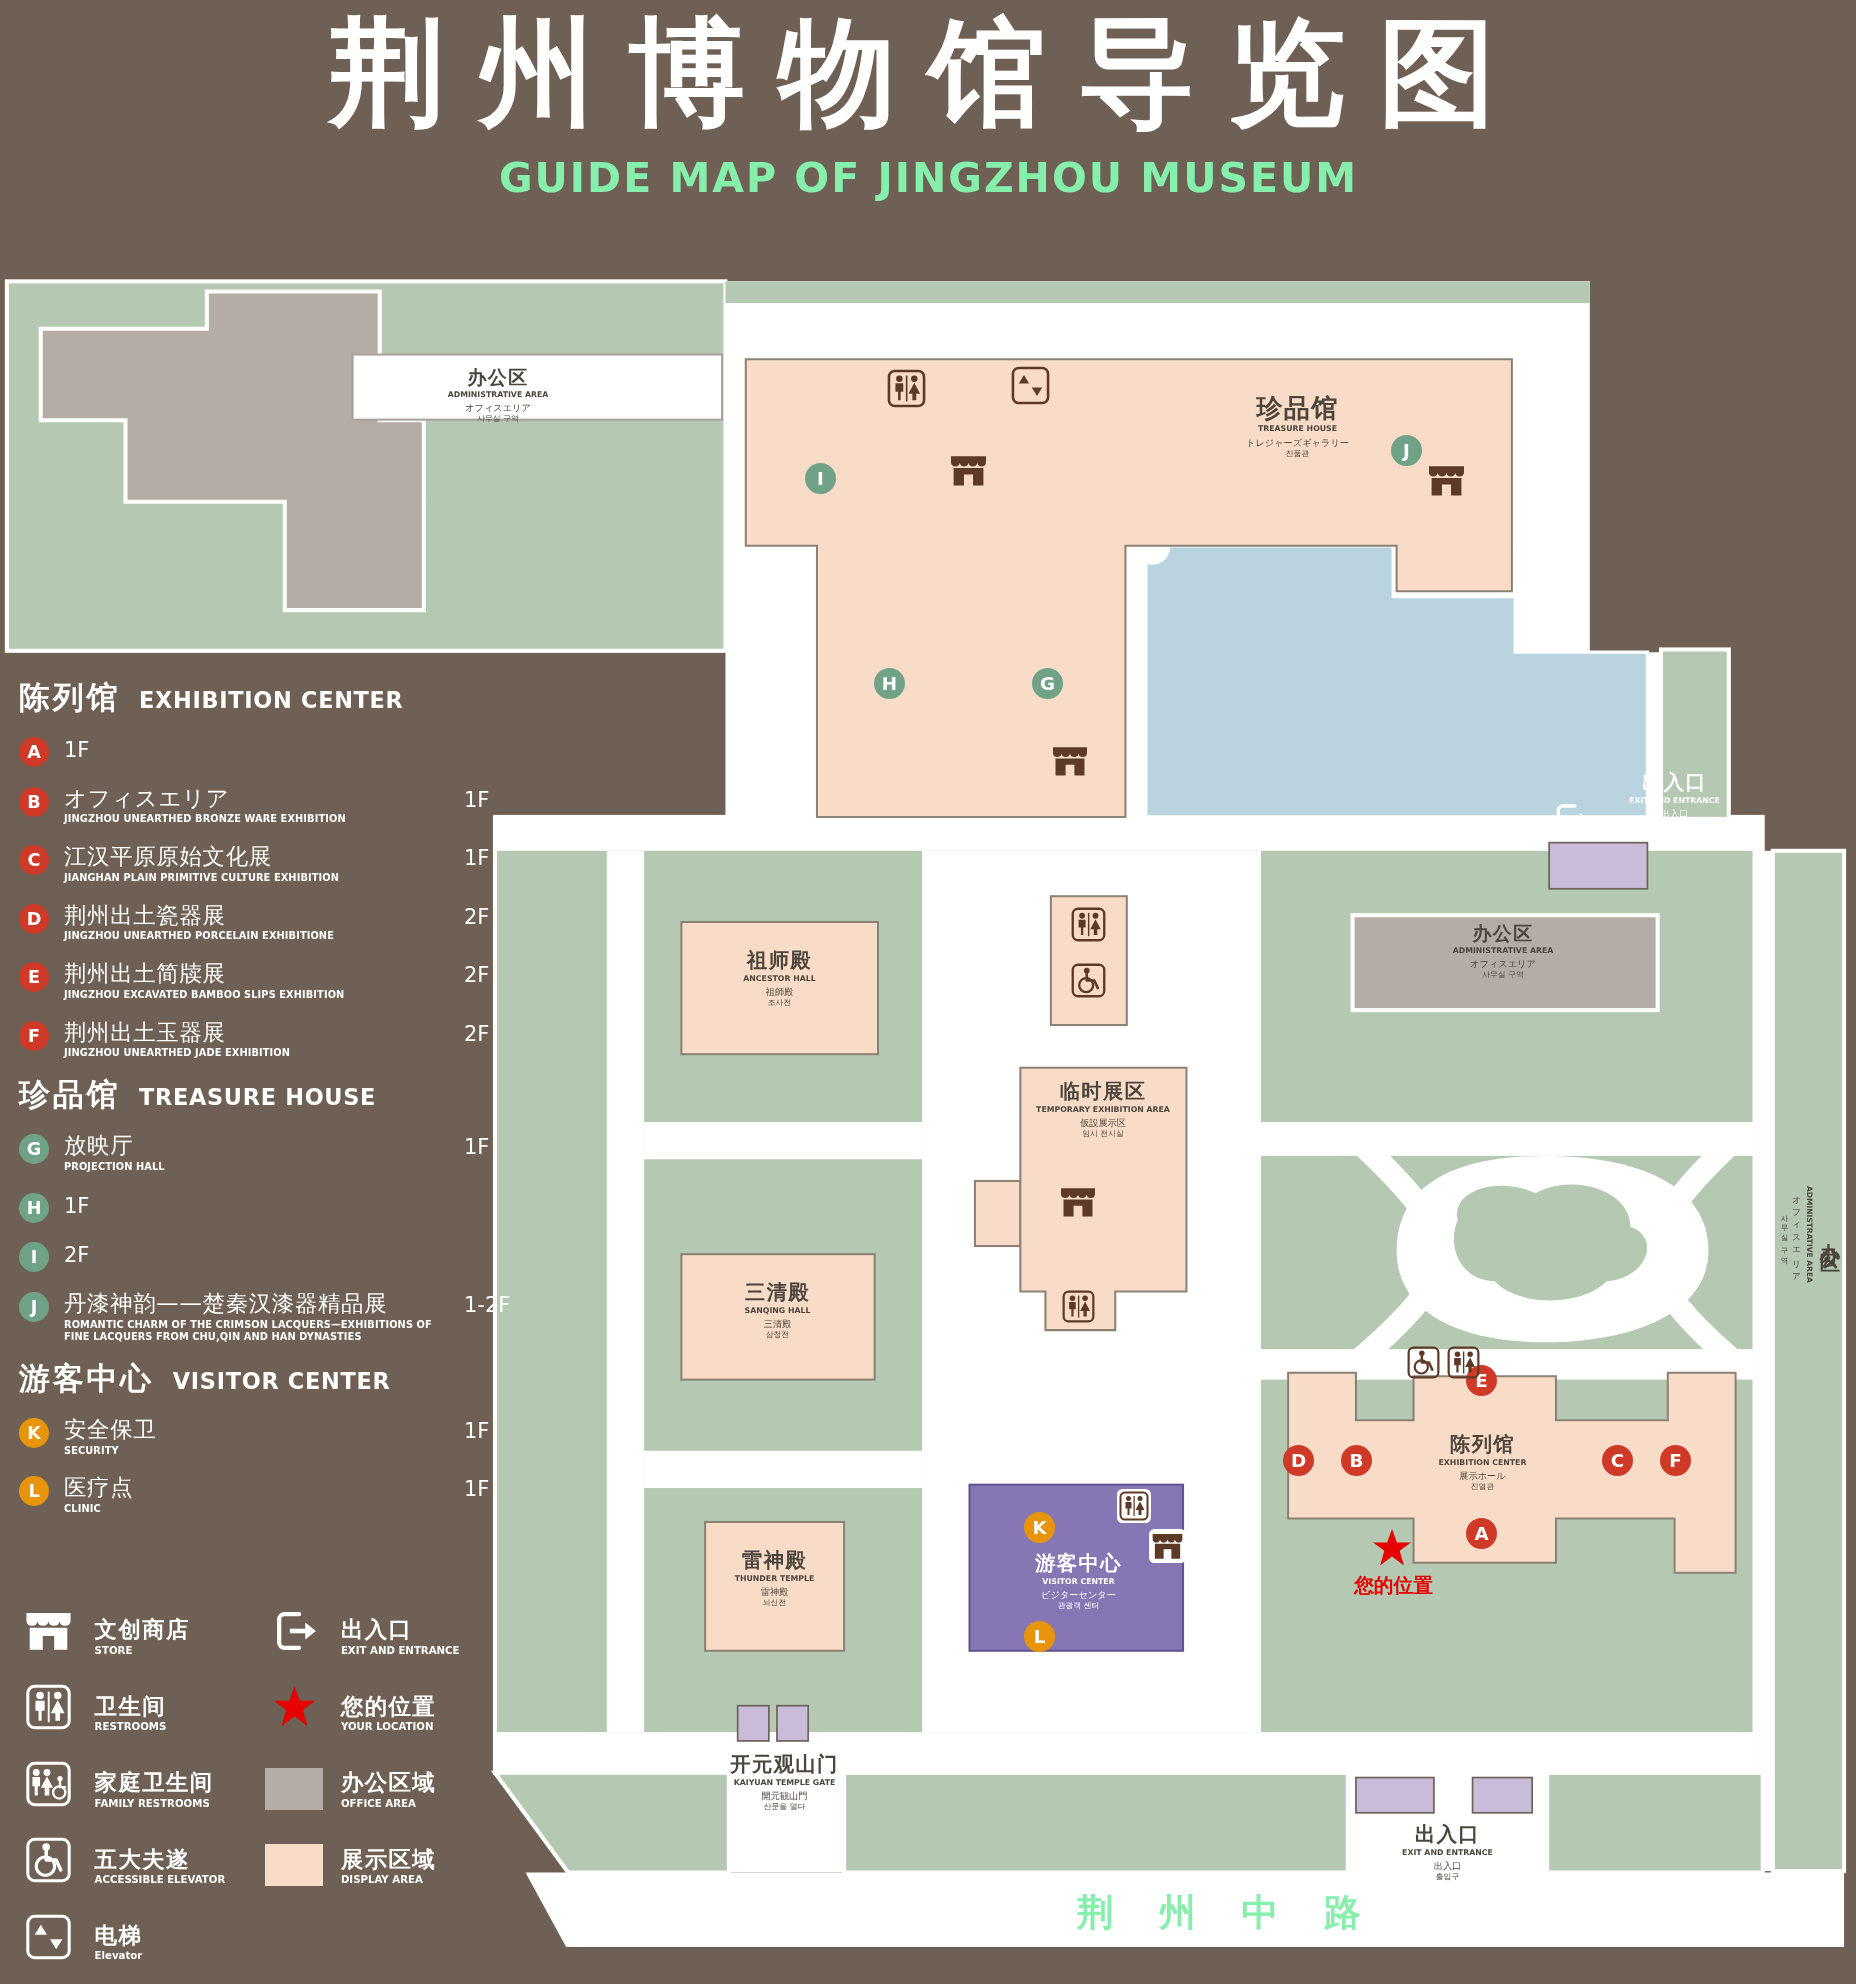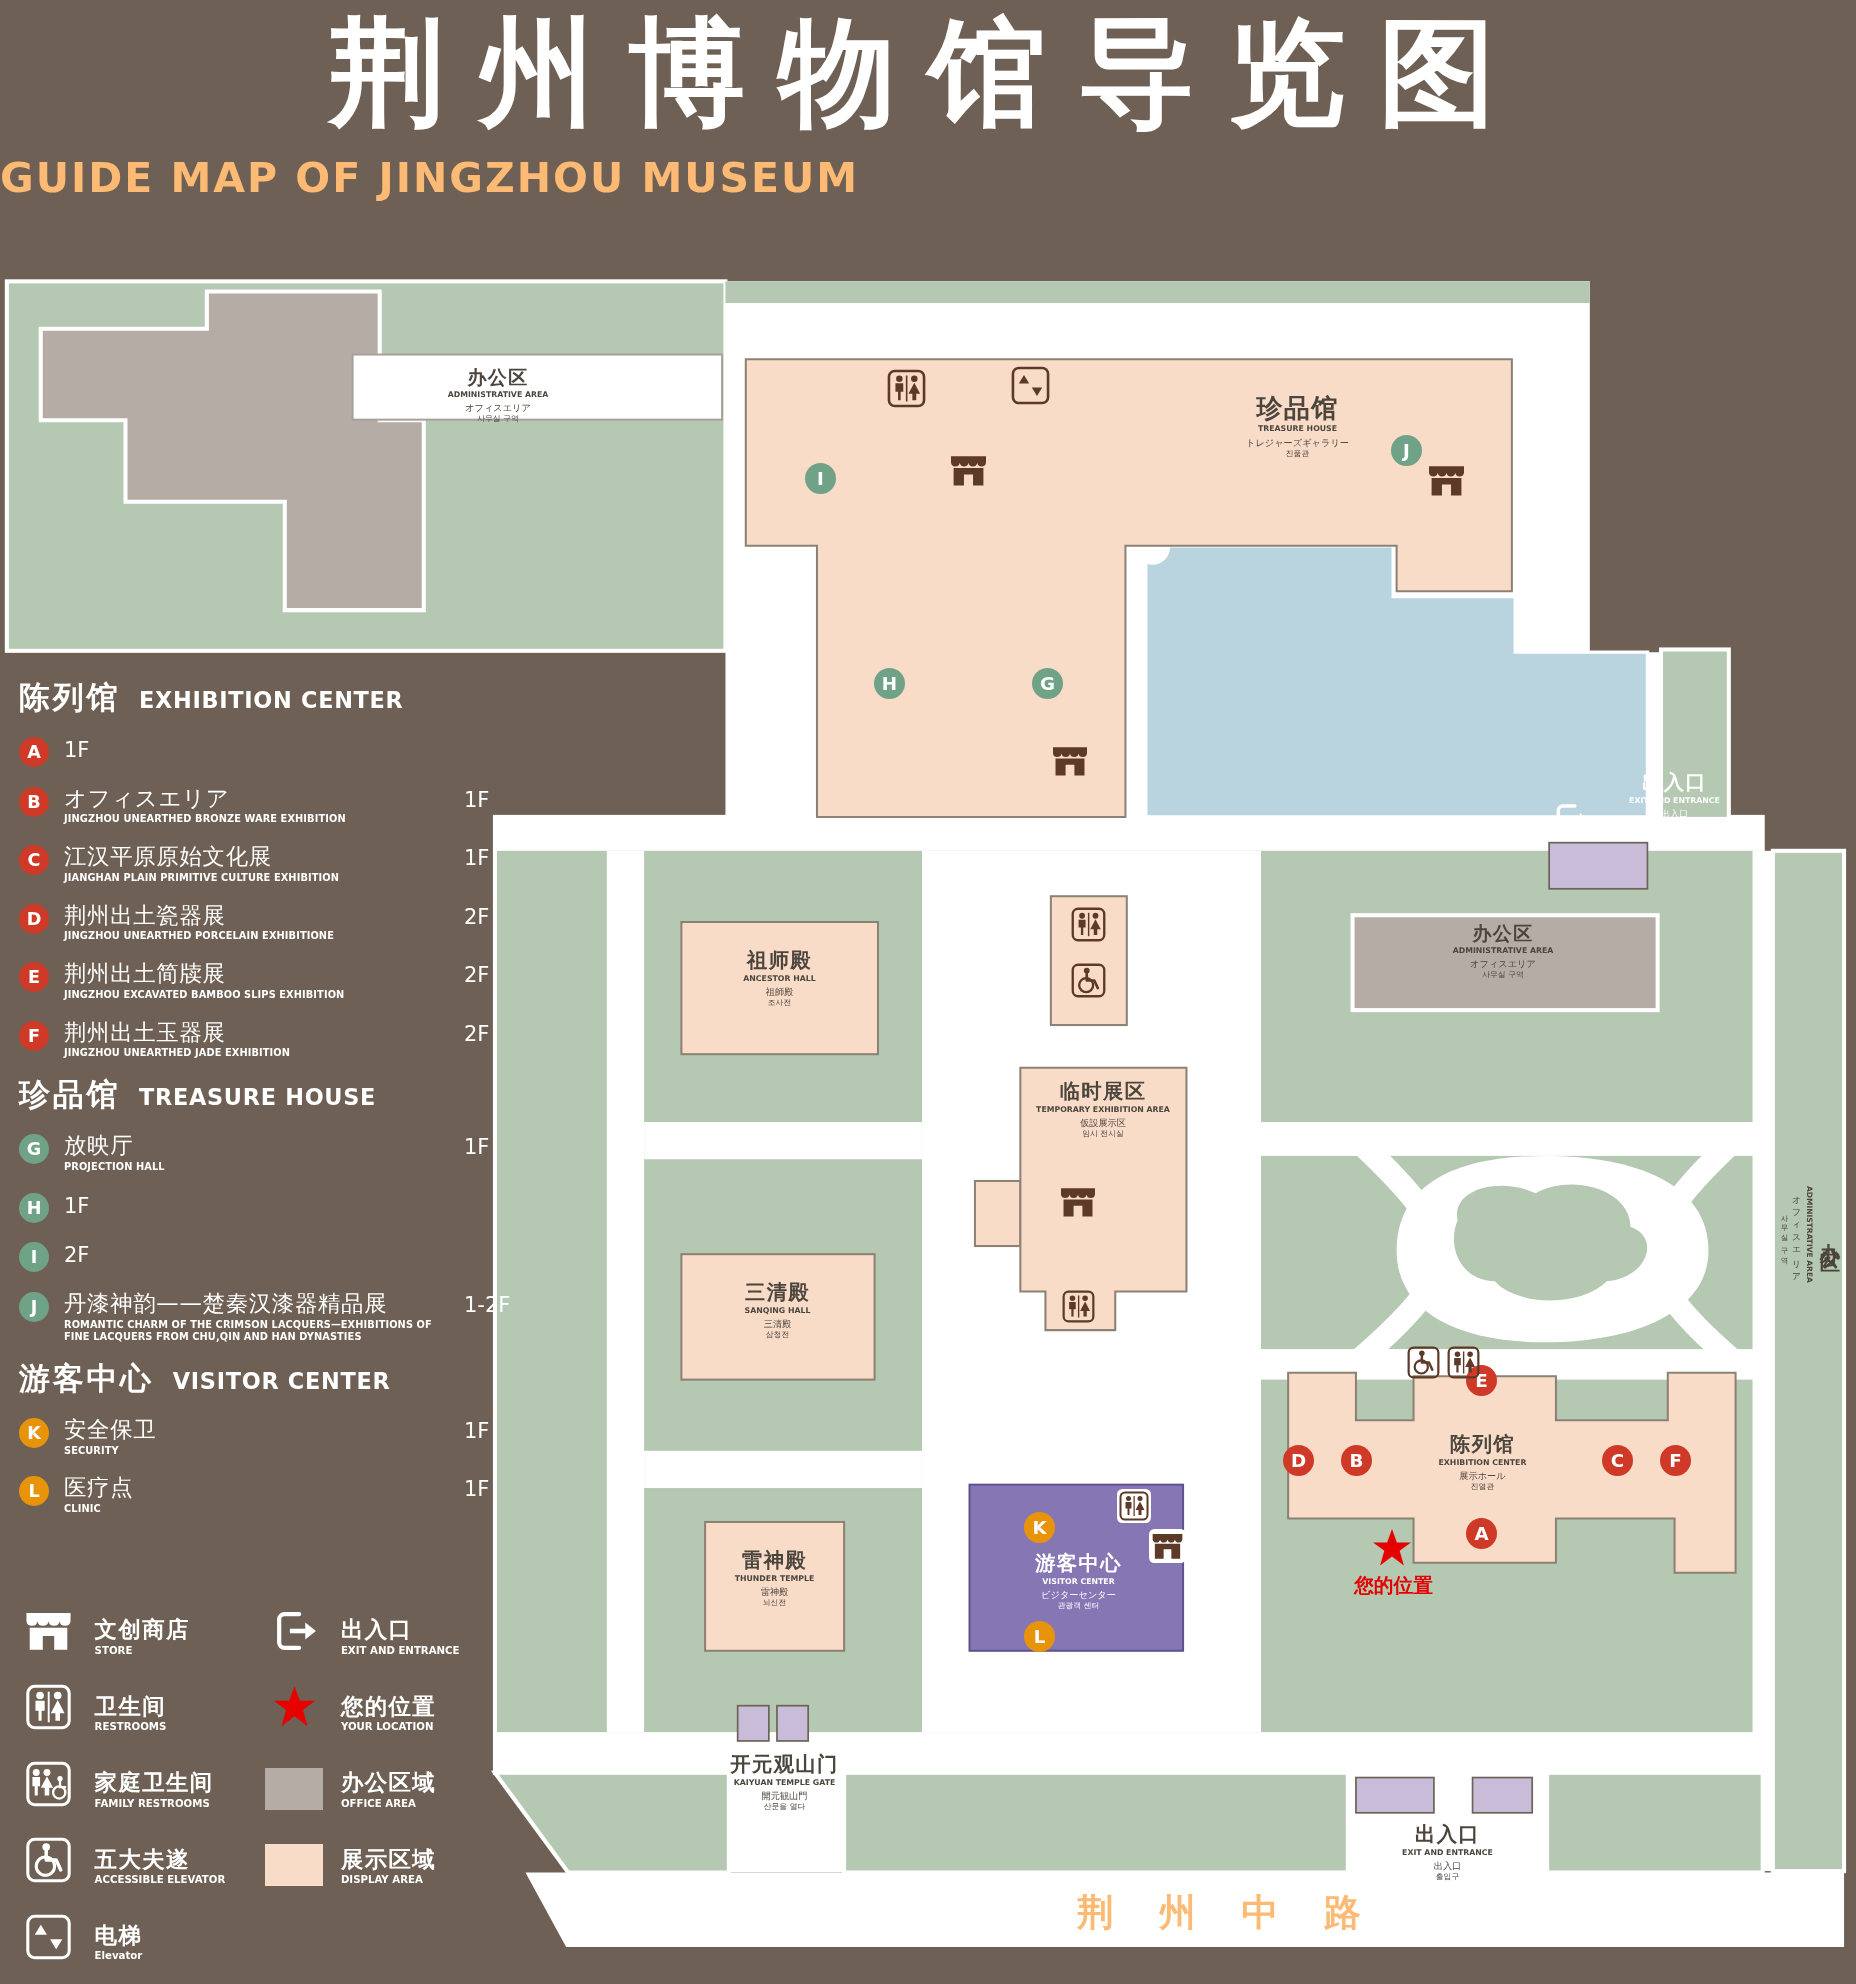--- a/index.html
+++ b/index.html
@@ -3,21 +3,21 @@
 <meta charset="utf-8">
 <style>
   *{box-sizing:border-box;margin:0;padding:0}
   html,body{background:#6e6054}
   body{font-family:"DejaVu Sans","Liberation Sans",sans-serif}
   .canvas{position:relative;width:1857px;height:1985px;background:#6e6054;overflow:hidden}
 
   
   .title{position:absolute;top:5.4px;left:0;width:100%;text-align:center;color:#fff;
          font-size:117px;font-weight:bold;letter-spacing:33px;line-height:136px;white-space:nowrap}
-  .subtitle{position:absolute;top:155px;left:0;width:100%;color:#fdba74;
+  .subtitle{position:absolute;top:155px;left:0;width:100%;text-align:center;color:#86efac;
          font-size:41px;font-weight:bold;letter-spacing:2px;line-height:47px}
 
   
   svg.map-base{position:absolute;left:0;top:0;width:1857px;height:1985px}
   .green{fill:#b4c8b2;stroke:#fff;stroke-width:6}
   .greenflat{fill:#b4c8b2}
   .whitez{fill:#fff}
   .pink{fill:#f8dcc8;stroke:#8c8175;stroke-width:3}
   .gray{fill:#b5aca6;stroke:#fff;stroke-width:6}
   .water{fill:#b9d4df;stroke:#fff;stroke-width:5}
@@ -35,21 +35,21 @@
   .mlabel.big .zh{font-size:26px;line-height:30px}
   .mlabel.light{color:#fff}
   .mlabel.sm .zh{font-size:19px;line-height:22.4px}
   .vlabel{position:absolute;writing-mode:vertical-rl;text-align:center;color:#4c453d}
   .vlabel span{display:block;margin:0 2px}
   .vlabel .zh{font-size:20.3px;font-weight:bold;letter-spacing:5.4px}
   .vlabel .en{font-size:7.5px;font-weight:bold}
   .vlabel .ja{font-size:8.8px;letter-spacing:2.7px}
   .vlabel .ko{font-size:7.5px;letter-spacing:2px}
   .roadlbl{position:absolute;left:678px;top:1891px;width:1098px;text-align:center;
-           color:#fdba74;font-size:37px;font-weight:bold;letter-spacing:16.3px;line-height:43px}
+           color:#86efac;font-size:37px;font-weight:bold;letter-spacing:16.3px;line-height:43px}
   .youlbl{position:absolute;left:1319px;top:1574px;width:149px;text-align:center;
           color:#e60000;font-size:19.7px;font-weight:bold;line-height:23px}
 
   
   .marker{position:absolute;width:31px;height:31px;border-radius:50%;color:#fff;
           display:flex;align-items:center;justify-content:center;
           font-size:18.3px;font-weight:bold}
   .m-red{background:#cf3a28}.m-green{background:#6fa287}.m-orange{background:#e8940a}
 
   

